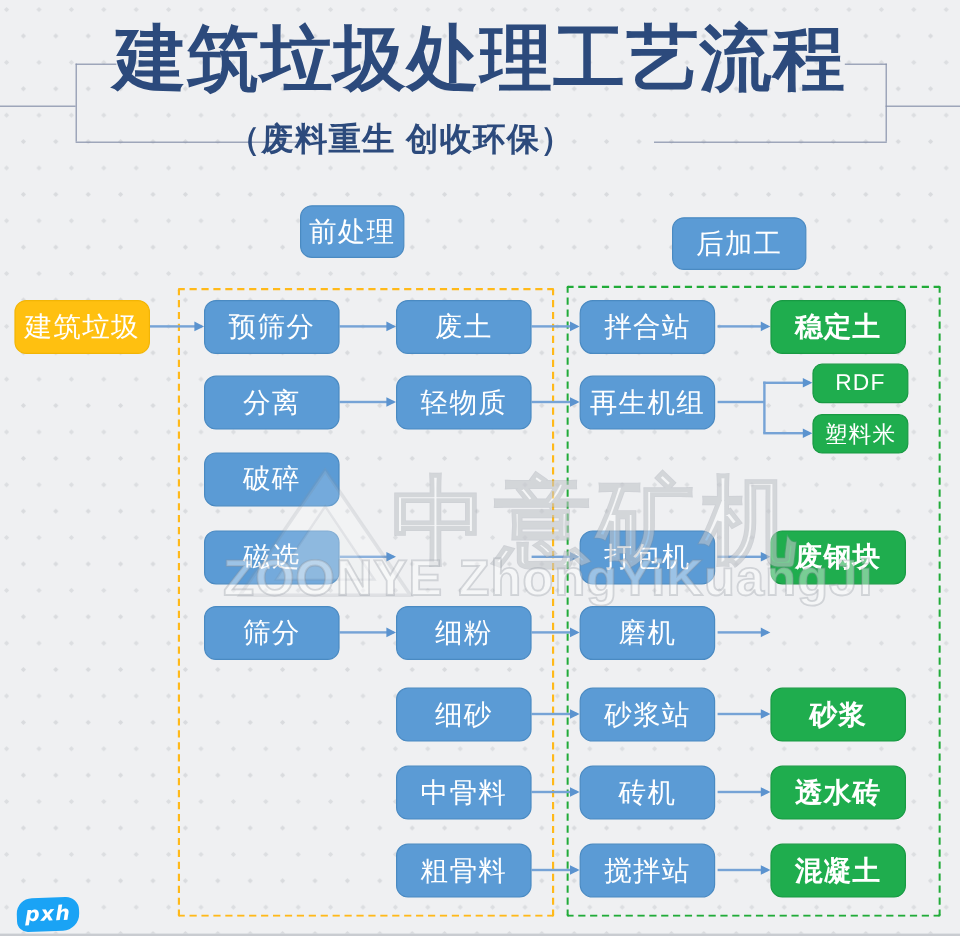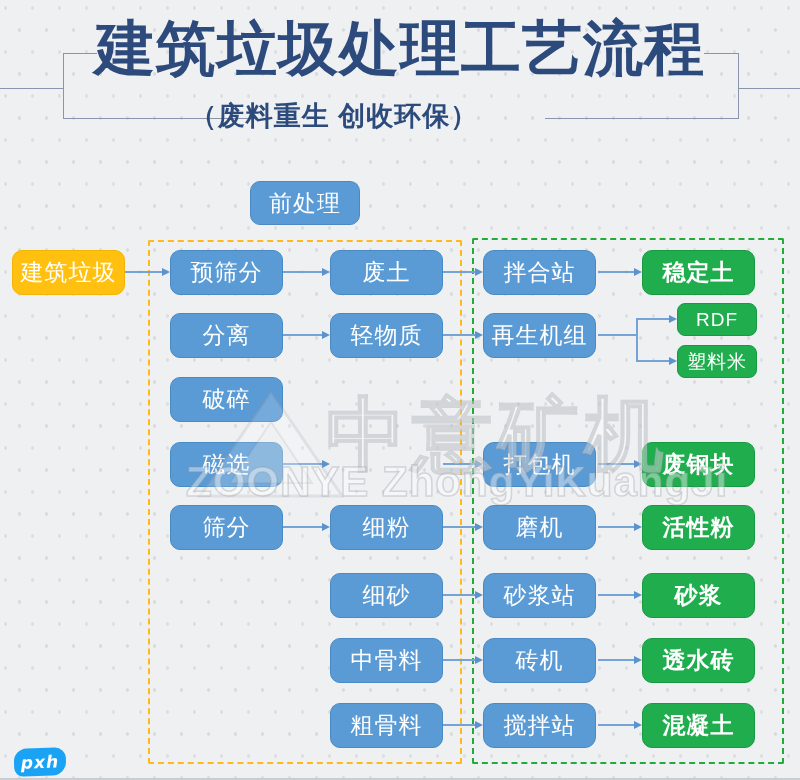--- a/index.html
+++ b/index.html
@@ -34,21 +34,21 @@
   .box{
     position:absolute;width:113px;height:45px;border-radius:10px;
     display:flex;align-items:center;justify-content:center;
     color:#ffffff;font-size:23px;font-weight:500;letter-spacing:1px;
     box-sizing:border-box;z-index:3;white-space:nowrap;
   }
   .blue{background:#5b9bd5;border:1px solid #4a8ac2;}
   .green{background:#1fad4e;border:1px solid #189a43;}
   .orange{background:#ffc010;border:1px solid #f2b505;}
   .small{width:80px;height:33px;font-size:19px;border-radius:8px;left:677px;}
-  .hdr-pre{left:250px;top:181px;width:110px;height:44px;}
+  .hdr-pre{left:250px;top:171px;width:87px;height:44px;}
   .hdr-post{left:560px;top:181px;width:112px;height:44px;}
   .c-src{left:12px;}
   .c-pre{left:170px;}
   .c-mid{left:330px;}
   .c-post{left:483px;border-radius:11px;}
   .c-out{left:642px;font-weight:bold;}
   .r1{top:250px}.r2{top:313px}.r3{top:377px}.r4{top:442px}
   .r5{top:505px}.r6{top:573px}.r7{top:638px}.r8{top:703px}
   
   .arrow,.seg-h{position:absolute;height:0;border-top:2px solid #76a3d6;z-index:2;}
@@ -85,20 +85,21 @@
   <div class="frame-line" style="left:738px;top:53px;width:1px;height:65px;"></div>
   <div class="frame-line" style="left:63px;top:53px;width:34px;height:1px;"></div>
   <div class="frame-line" style="left:704px;top:53px;width:35px;height:1px;"></div>
   <div class="frame-line" style="left:63px;top:118px;width:192px;height:1px;"></div>
   <div class="frame-line" style="left:545px;top:118px;width:194px;height:1px;"></div>
 
   <div class="title">建筑垃圾处理工艺流程</div>
   <div class="subtitle">（废料重生  创收环保）</div>
 
   <div class="box blue hdr-pre">前处理</div>
+  <div class="box blue hdr-post">后加工</div>
 
   <div class="dash-rect dash-orange"></div>
   <div class="dash-rect dash-green"></div>
 
   <div class="box orange c-src r1">建筑垃圾</div>
 
   <div class="box blue c-pre r1">预筛分</div>
   <div class="box blue c-pre r2">分离</div>
   <div class="box blue c-pre r3">破碎</div>
   <div class="box blue c-pre r4">磁选</div>
@@ -116,21 +117,20 @@
   <div class="box blue c-post r4">打包机</div>
   <div class="box blue c-post r6">砂浆站</div>
   <div class="box blue c-post r5">磨机</div>
   <div class="box blue c-post r7">砖机</div>
   <div class="box blue c-post r8">搅拌站</div>
 
   <div class="box green c-out r1">稳定土</div>
   <div class="box green small" style="top:303px;">RDF</div>
   <div class="box green small" style="top:345px;">塑料米</div>
   <div class="box green c-out r4">废钢块</div>
-  <div class="box green c-out r5">活性粉</div>
   <div class="box green c-out r6">砂浆</div>
   <div class="box green c-out r7">透水砖</div>
   <div class="box green c-out r8">混凝土</div>
 
   <div class="arrow" style="left:123px;top:271px;width:45px;"></div>
   <div class="arrow" style="left:283px;top:271px;width:45px;"></div>
   <div class="arrow" style="left:443px;top:271px;width:38px;"></div>
   <div class="arrow" style="left:598px;top:271px;width:42px;"></div>
   <div class="arrow" style="left:283px;top:334px;width:45px;"></div>
   <div class="arrow" style="left:443px;top:334px;width:38px;"></div>

